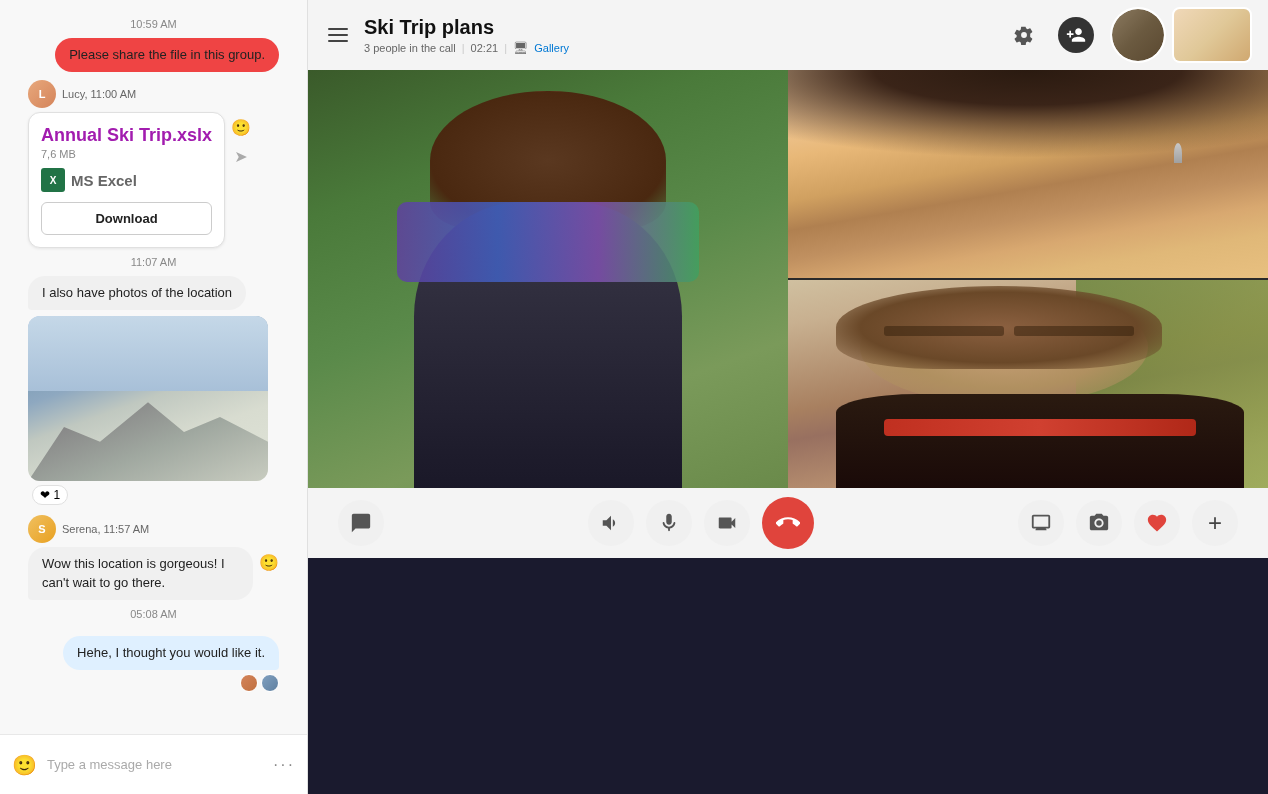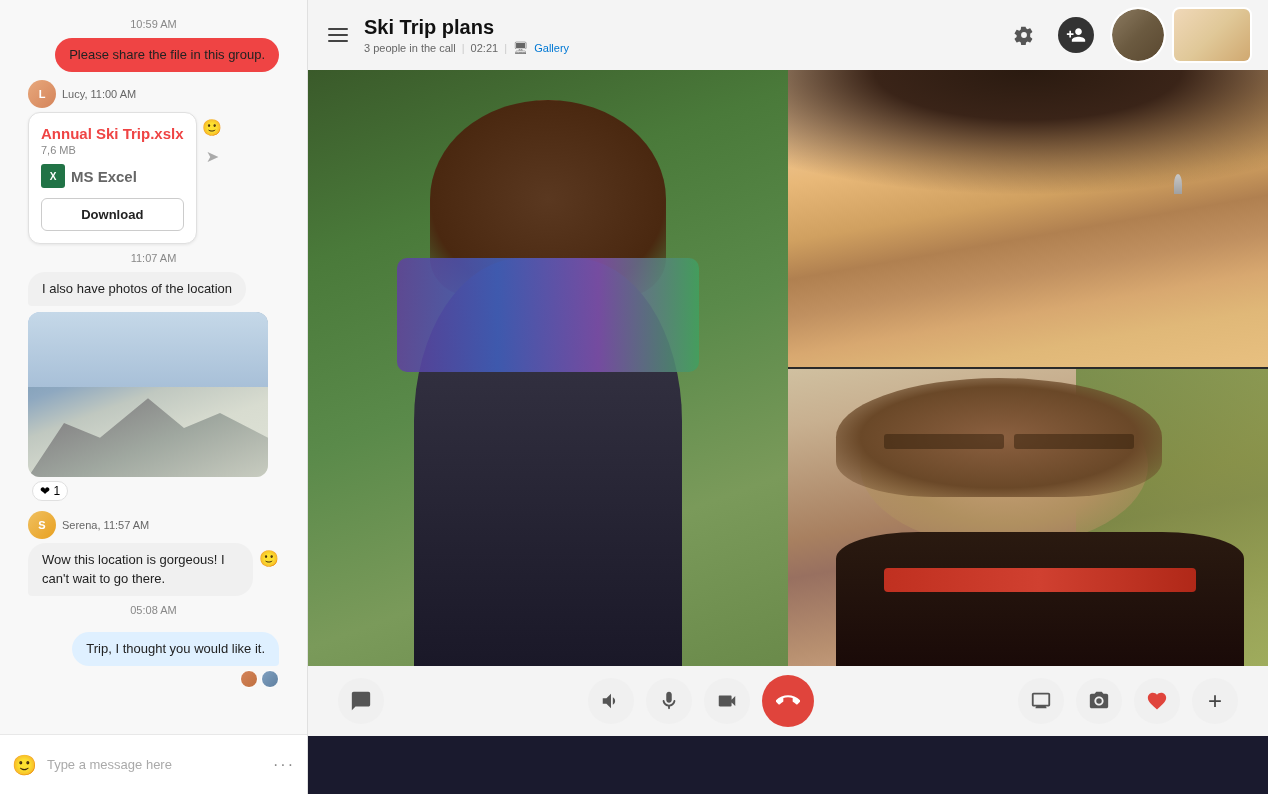--- a/index.html
+++ b/index.html
@@ -123,23 +123,23 @@
     }
 
     .file-bubble-header {
       display: flex;
       align-items: flex-start;
       justify-content: space-between;
       margin-bottom: 8px;
     }
 
     .file-info .file-name {
-      font-size: 15px;
+      font-size: 18px;
       font-weight: 700;
-      color: #ef4444;
+      color: #a21caf;
     }
 
     .file-info .file-size {
       font-size: 11px;
       color: #888;
       margin-top: 2px;
     }
 
     .file-icon-area {
       display: flex;
@@ -295,21 +295,21 @@
     .more-btn {
       font-size: 16px;
       color: #888;
       cursor: pointer;
       letter-spacing: 2px;
     }
 
     
     .video-panel {
       flex: 1;
-      height: 736px;
+      height: 558px;
       display: flex;
       flex-direction: column;
       background: #2a2a2a;
       position: relative;
     }
 
     
     .video-header {
       height: 70px;
       background: rgba(255,255,255,0.95);
@@ -619,21 +619,21 @@
       <div style="display:flex; gap:6px; align-items:flex-start;">
         <div class="bubble other">Wow this location is gorgeous! I can't wait to go there.</div>
         <span class="action-icon" style="margin-top:6px;">🙂</span>
       </div>
     </div>
 
     <div class="timestamp-center">05:08 AM</div>
 
     <div class="bubble-wrapper self">
       <div class="last-message-area">
-        <div class="bubble self">Trip, I thought you would like it.</div>
+        <div class="bubble self">Hehe, I thought you would like it.</div>
         <div class="read-avatars">
           <div class="read-avatar a1"></div>
           <div class="read-avatar a2"></div>
         </div>
       </div>
     </div>
 
   </div>
 
   <div class="chat-input-bar">

